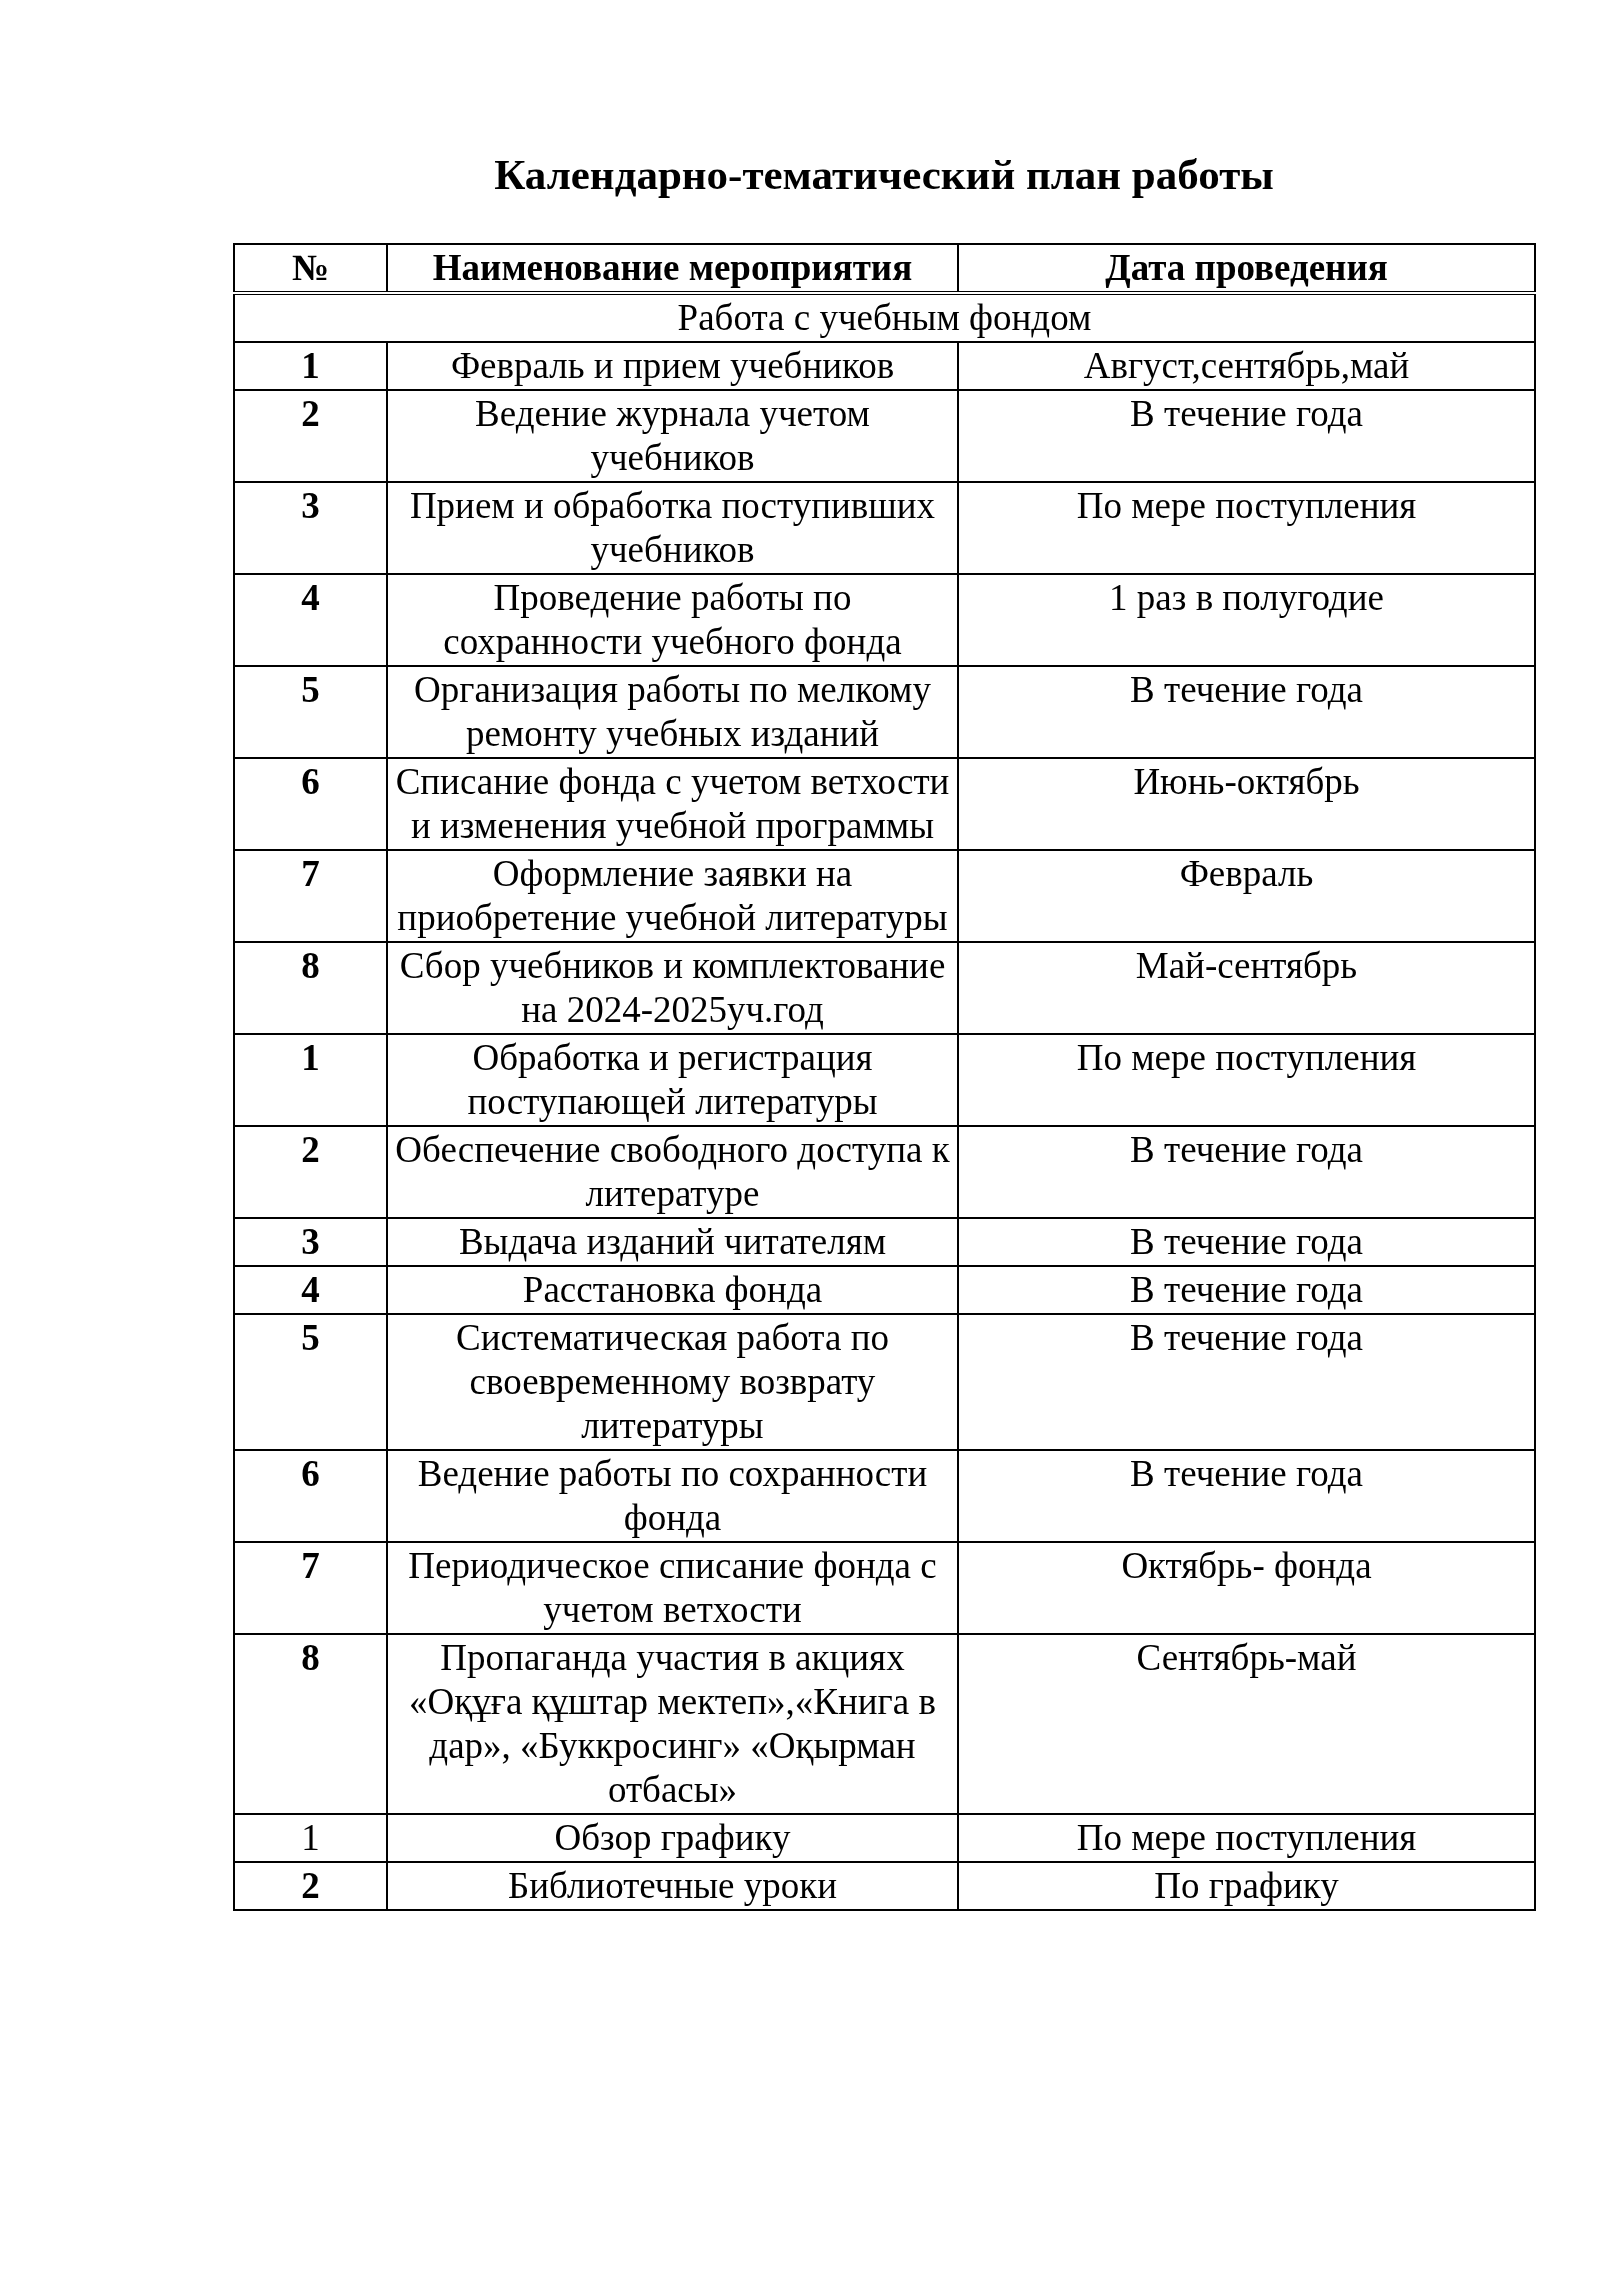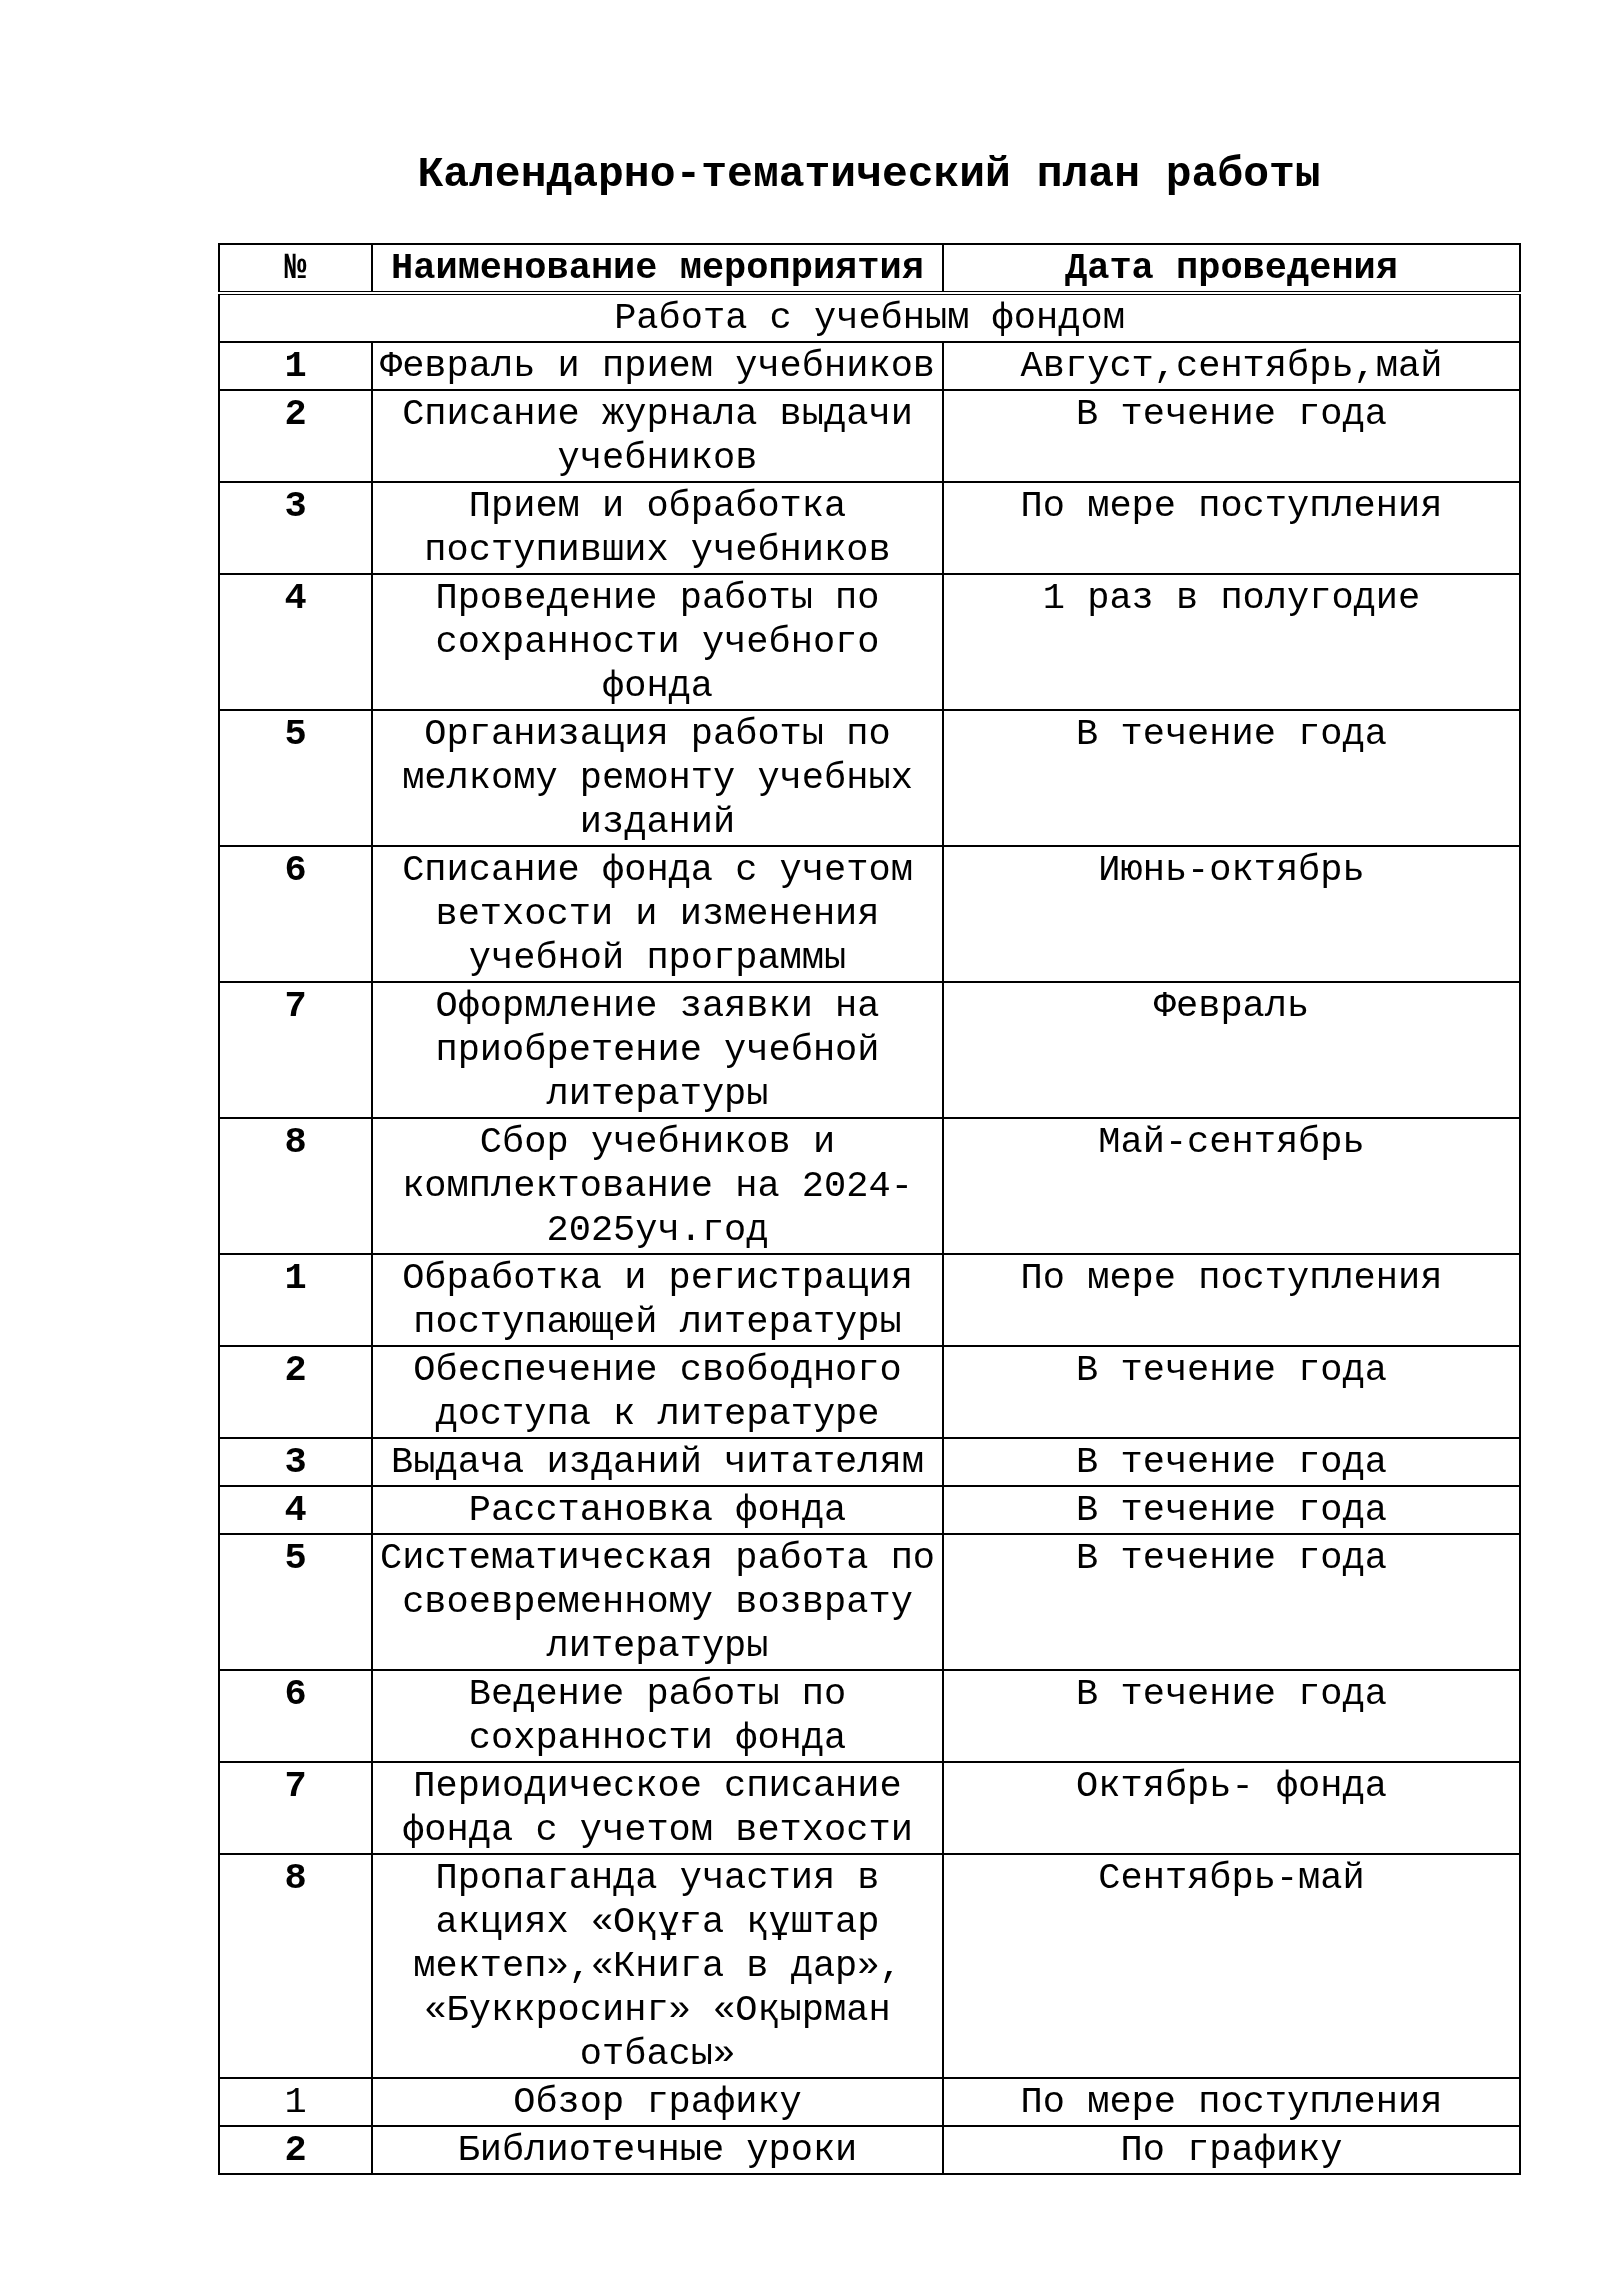--- a/index.html
+++ b/index.html
@@ -1,23 +1,24 @@
 <!DOCTYPE html>
 <html><head>
 <meta charset="utf-8">
 <style>
   html, body { margin: 0; padding: 0; background: #ffffff; }
   .page {
     position: relative;
     width: 1542px;
     height: 2293px;
     background: #ffffff;
-    font-family: Liberation Mono, monospace;
+    font-family: Liberation Serif, serif;
     color: #000000;
     overflow: hidden;
+    margin-left: 15px;
   }
   .doc-title {
     position: absolute;
     top: 149px;
     left: 218px;
     width: 1302px;
     text-align: center;
     font-weight: bold;
     font-size: 43px;
     line-height: 51px;
@@ -79,21 +80,21 @@
     <tr>
           <td colspan="3" class="section-heading">Работа с учебным фондом</td>
         </tr>
         <tr>
           <td class="num-cell bold">1</td>
           <td>Февраль и прием учебников</td>
           <td>Август,сентябрь,май</td>
         </tr>
         <tr>
           <td class="num-cell bold">2</td>
-          <td>Списание журнала выдачи учебников</td>
+          <td>Ведение журнала учетом учебников</td>
           <td>В течение года</td>
         </tr>
         <tr>
           <td class="num-cell bold">3</td>
           <td>Прием и обработка поступивших учебников</td>
           <td>По мере поступления</td>
         </tr>
         <tr>
           <td class="num-cell bold">4</td>
           <td>Проведение работы по сохранности учебного фонда</td>

